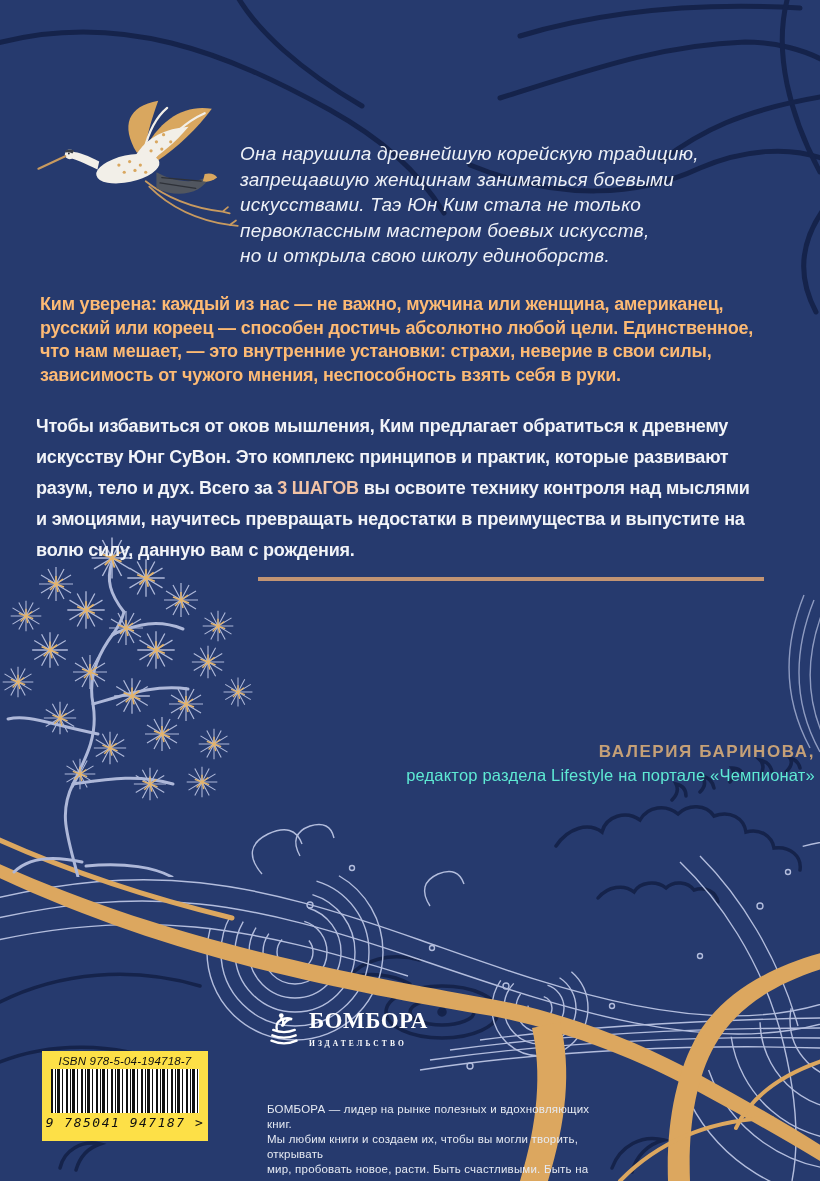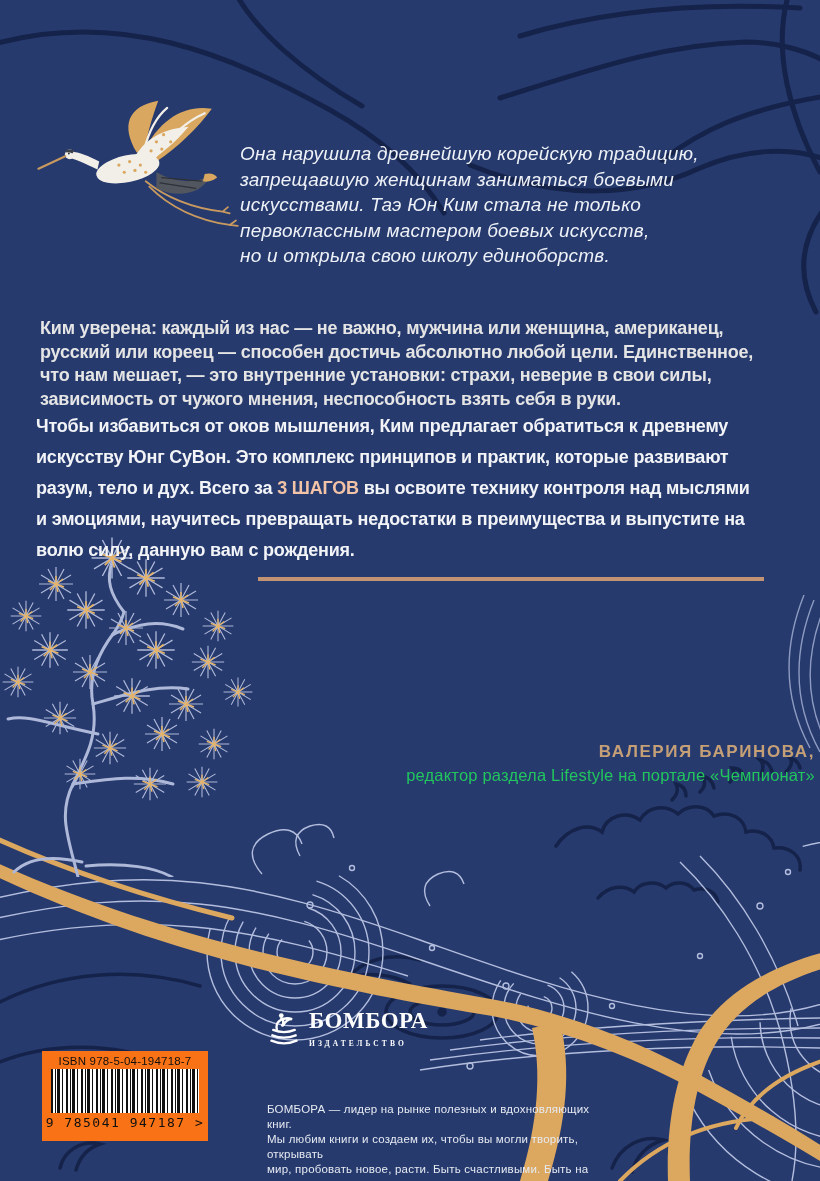--- a/index.html
+++ b/index.html
@@ -11,39 +11,39 @@
   }
   svg.layer{position:absolute;left:0;top:0;pointer-events:none;}
   .crane{position:absolute;left:34px;top:86px;width:210px;height:160px;}
   .pine{position:absolute;left:-14px;top:532px;width:290px;height:345px;}
   .txt{position:absolute;margin:0;white-space:pre-line;}
   .intro{
     left:240px;top:141px;width:545px;
     font-style:italic;font-size:19px;line-height:25.5px;color:#eef1f7;letter-spacing:.2px;
   }
   .para{font-weight:700;font-size:18px;letter-spacing:-.2px;}
-  .belief{left:40px;top:293px;width:765px;line-height:23.5px;color:#e5e5e5;margin-top:24px;}
+  .belief{left:40px;top:293px;width:765px;line-height:23.5px;color:#fdba74;}
   .method{left:36px;top:411px;width:770px;line-height:31px;color:#f2f4f8;}
   .hl{color:#f2c3a6;font-weight:700;}
   .rule{position:absolute;left:258px;top:577px;width:506px;height:4px;background:#c29473;}
   .quote{
     left:258px;top:620px;width:555px;
     font-style:italic;font-size:19.5px;line-height:26px;color:#edf0f6;letter-spacing:.2px;
   }
   .attr-name{
     position:absolute;right:28px;top:742px;
     font-weight:700;font-size:17px;letter-spacing:1.6px;color:#c5a077;
   }
   .attr-role{
     position:absolute;right:28px;top:766px;
-    font-size:16.5px;color:#22c55e;letter-spacing:.2px;
+    font-size:16.5px;color:#5eead4;letter-spacing:.2px;
   }
   .barcode{
     position:absolute;left:42px;top:1051px;width:166px;height:90px;
-    background:#f97316;text-align:center;box-sizing:border-box;padding-top:4px;
+    background:#fde047;text-align:center;box-sizing:border-box;padding-top:4px;font-style:italic;
   }
   .isbn{font-size:11.5px;color:#101010;letter-spacing:.2px;}
   .bars{
     margin:2px 9px 0;height:44px;
     background:repeating-linear-gradient(90deg,#101010 0 2px,#fff 2px 4px,#101010 4px 5px,#fff 5px 6px,#101010 6px 9px,#fff 9px 11px,#101010 11px 12px,#fff 12px 15px);
   }
   .digits{font-family:"DejaVu Sans Mono","Liberation Mono",monospace;font-size:13px;color:#101010;letter-spacing:1.5px;margin-top:2px;}
   .publisher{position:absolute;left:266px;top:1008px;display:flex;align-items:flex-end;font-family:Liberation Serif, serif;}
   .publogo{width:36px;height:38px;margin-right:7px;}
   .pubname{font-weight:700;font-size:23px;color:#fff;letter-spacing:.5px;line-height:26px;}

